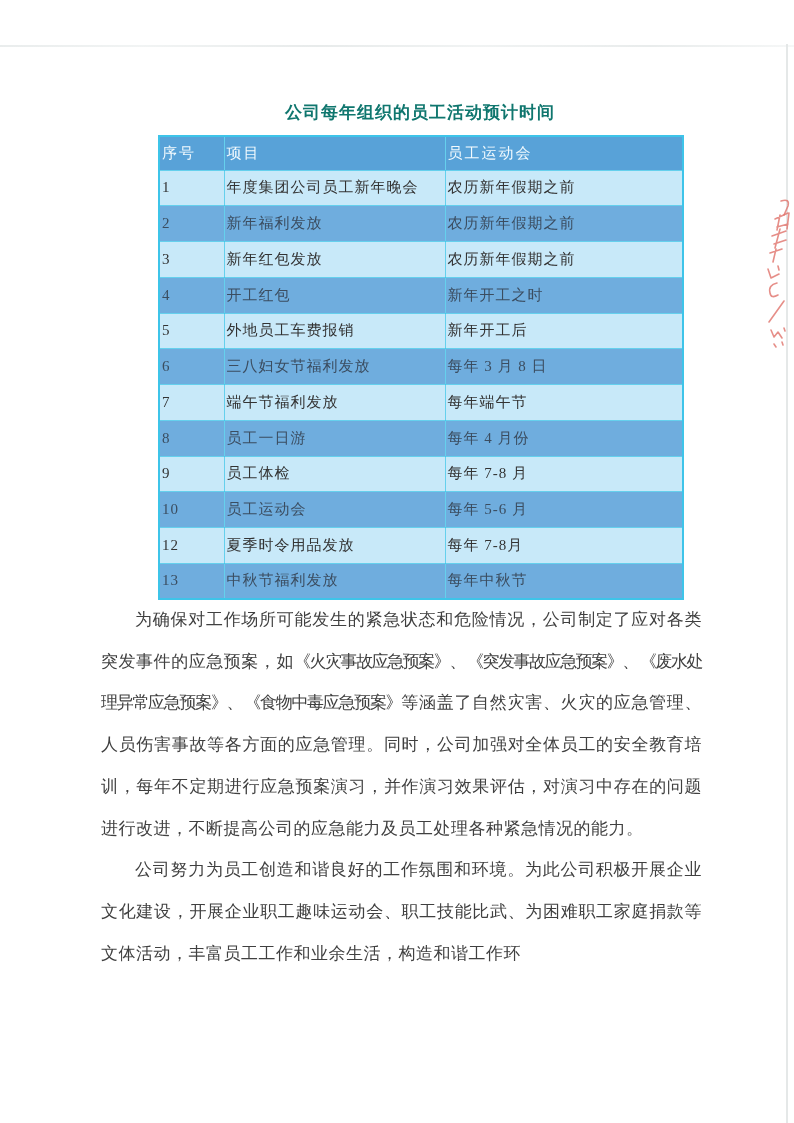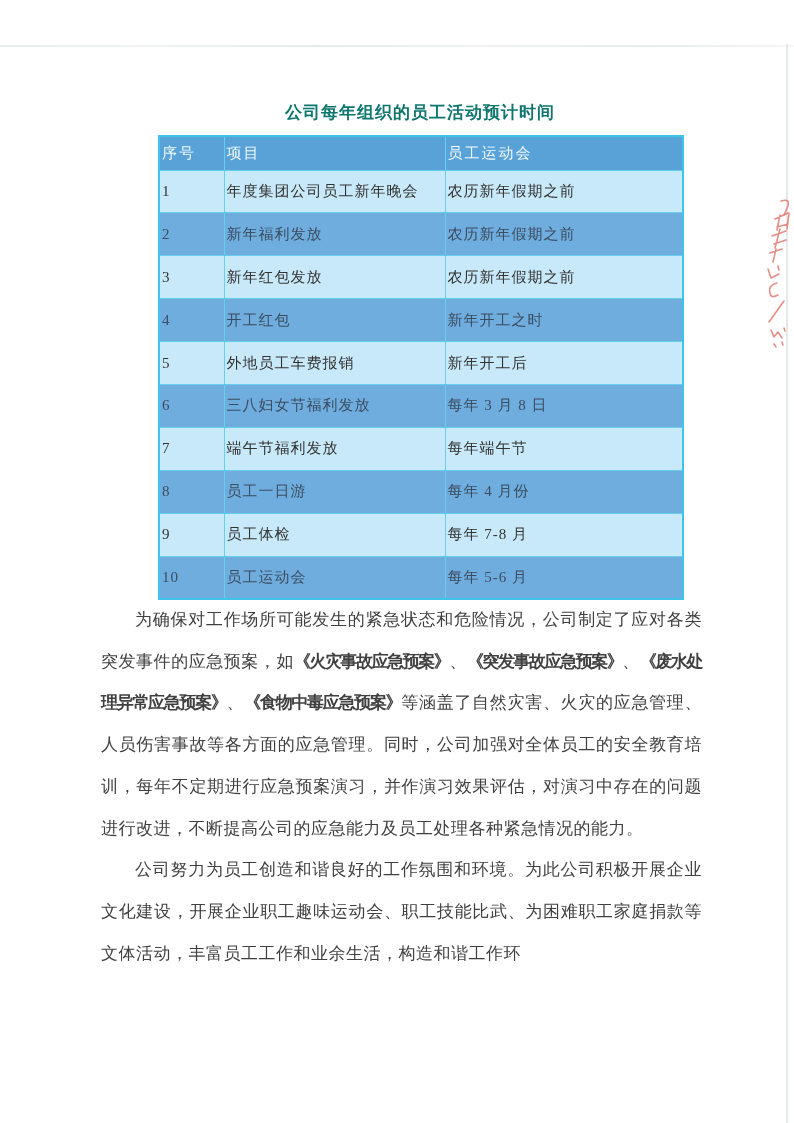--- a/index.html
+++ b/index.html
@@ -73,21 +73,21 @@
   .bodytext{
     position:absolute;left:101px;top:599px;width:601px;
     font-size:17px;line-height:41.7px;
     letter-spacing:.5px;
     text-align:justify;
     color:#404040;
   }
   .bodytext p{
     margin:0;text-indent:2em;
   }
-  .squeeze{letter-spacing:-1.5px;font-weight:bold;}
+  .squeeze{letter-spacing:-1.5px;}
   .marginalia{
     position:absolute;left:744px;top:170px;width:50px;height:230px;
     pointer-events:none;
   }
   .marginalia path{
     stroke:var(--ink-red);stroke-width:1.6;fill:none;
     stroke-linecap:round;stroke-linejoin:round;opacity:.8;
   }
 </style>
 </head>
@@ -157,20 +157,30 @@
         <tr>
           <td>9</td>
           <td>员工体检</td>
           <td>每年 7-8 月</td>
         </tr>
         <tr>
           <td>10</td>
           <td>员工运动会</td>
           <td>每年 5-6 月</td>
         </tr>
+        <tr>
+          <td>12</td>
+          <td>夏季时令用品发放</td>
+          <td>每年 7-8月</td>
+        </tr>
+        <tr>
+          <td>13</td>
+          <td>中秋节福利发放</td>
+          <td>每年中秋节</td>
+        </tr>
       </tbody>
   </table>
 
   <div class="bodytext">
     <p>为确保对工作场所可能发生的紧急状态和危险情况，公司制定了应对各类突发事件的应急预案，如<span class="squeeze">《火灾事故应急预案》</span>、<span class="squeeze">《突发事故应急预案》</span>、<span class="squeeze">《废水处理异常应急预案》</span>、<span class="squeeze">《食物中毒应急预案》</span>等涵盖了自然灾害、火灾的应急管理、人员伤害事故等各方面的应急管理。同时，公司加强对全体员工的安全教育培训，每年不定期进行应急预案演习，并作演习效果评估，对演习中存在的问题进行改进，不断提高公司的应急能力及员工处理各种紧急情况的能力。</p>
     <p>公司努力为员工创造和谐良好的工作氛围和环境。为此公司积极开展企业文化建设，开展企业职工趣味运动会、职工技能比武、为困难职工家庭捐款等文体活动，丰富员工工作和业余生活，构造和谐工作环</p>
   </div>
 
   <svg class="marginalia" viewBox="0 0 50 230" aria-hidden="true">
     <path d="M37,31 q9,-3 7,5 l-4,9"></path>

